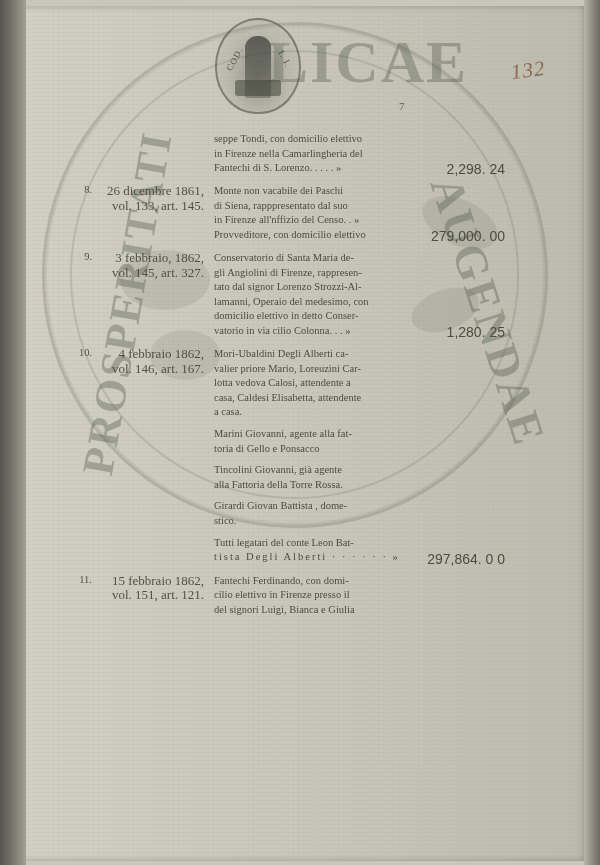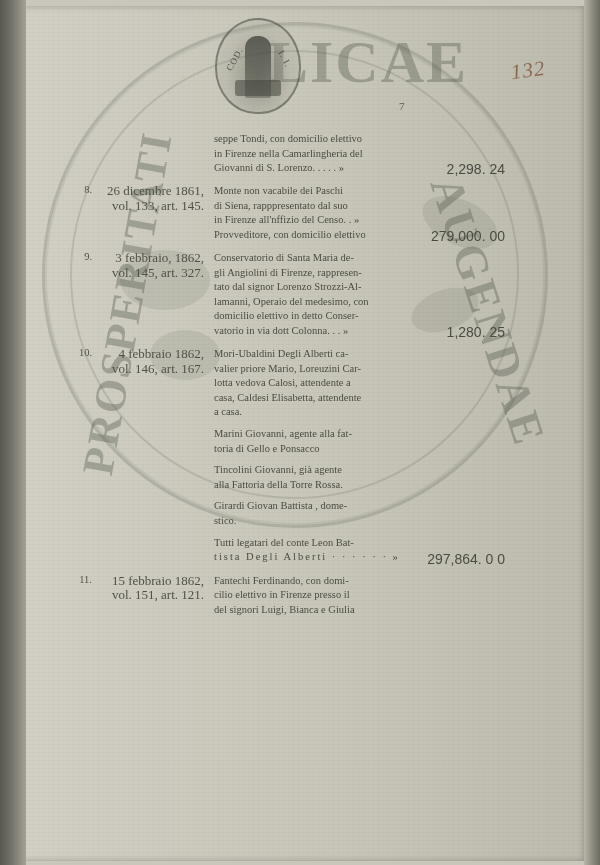--- a/index.html
+++ b/index.html
@@ -261,21 +261,21 @@
   <div id="pageno">7</div>
 
   <div id="content">
 
     <div class="row">
       <div class="c-num"></div>
       <div class="c-ref"></div>
       <div class="c-body">
         <span class="line">seppe Tondi, con domicilio elettivo</span>
         <span class="line">in Firenze nella Camarlingheria del</span>
-        <span class="line">Giovanni di S. Lorenzo.  .   .   .   .   »</span>
+        <span class="line">Fantechi di S. Lorenzo.  .   .   .   .   »</span>
       </div>
       <div class="c-amt" style="padding-top:29px;">2,298. 24</div>
     </div>
 
     <div class="spacer"></div>
 
     <div class="row">
       <div class="c-num">8.</div>
       <div class="c-ref">
         <span class="line">26 dicembre 1861,</span>
@@ -297,21 +297,21 @@
       <div class="c-ref">
         <span class="line">3 febbraio, 1862,</span>
         <span class="line">vol. 145, art. 327.</span>
       </div>
       <div class="c-body">
         <span class="line">Conservatorio di Santa Maria de-</span>
         <span class="line">gli Angiolini di Firenze, rappresen-</span>
         <span class="line">tato dal signor Lorenzo Strozzi-Al-</span>
         <span class="line">lamanni, Operaio del medesimo, con</span>
         <span class="line">domicilio elettivo in detto Conser-</span>
-        <span class="line">vatorio in via dott Colonna.  .   .   »</span>
+        <span class="line">vatorio in via cilio Colonna.  .   .   »</span>
       </div>
       <div class="c-amt" style="padding-top:73px;">1,280. 25</div>
     </div>
 
     <div class="spacer"></div>
 
     <div class="row">
       <div class="c-num">10.</div>
       <div class="c-ref">
         <span class="line">4 febbraio 1862,</span>

